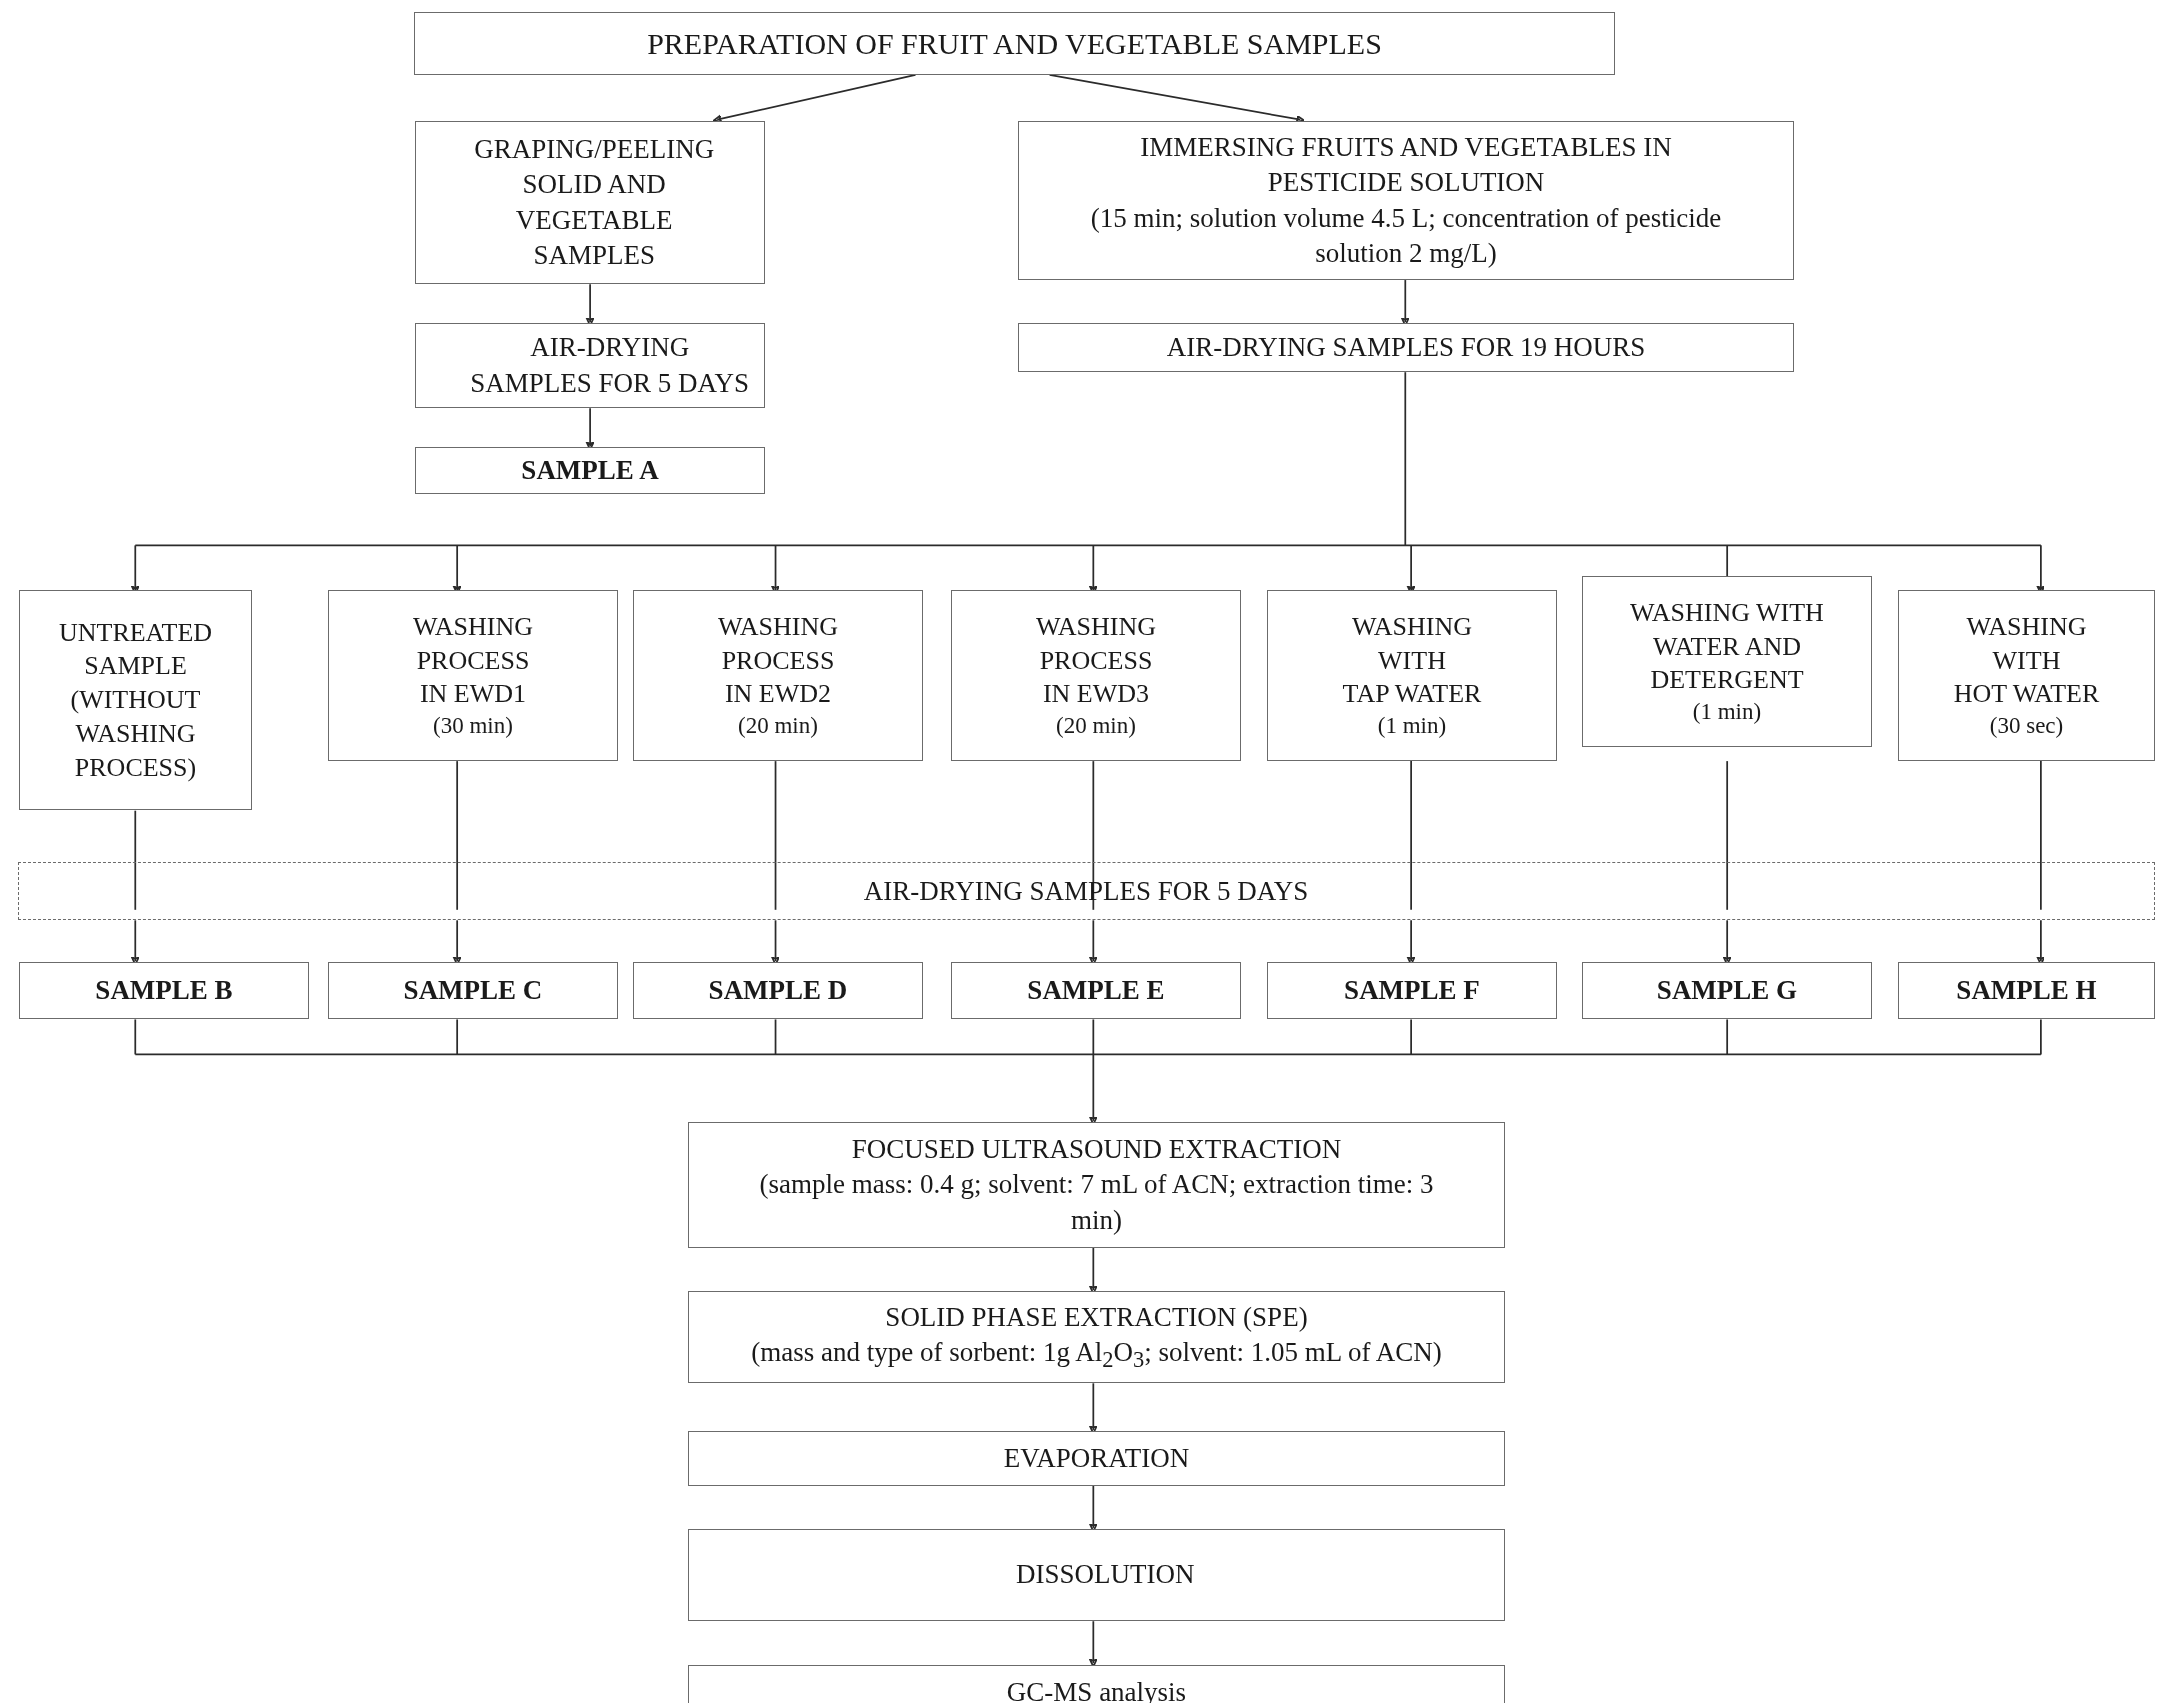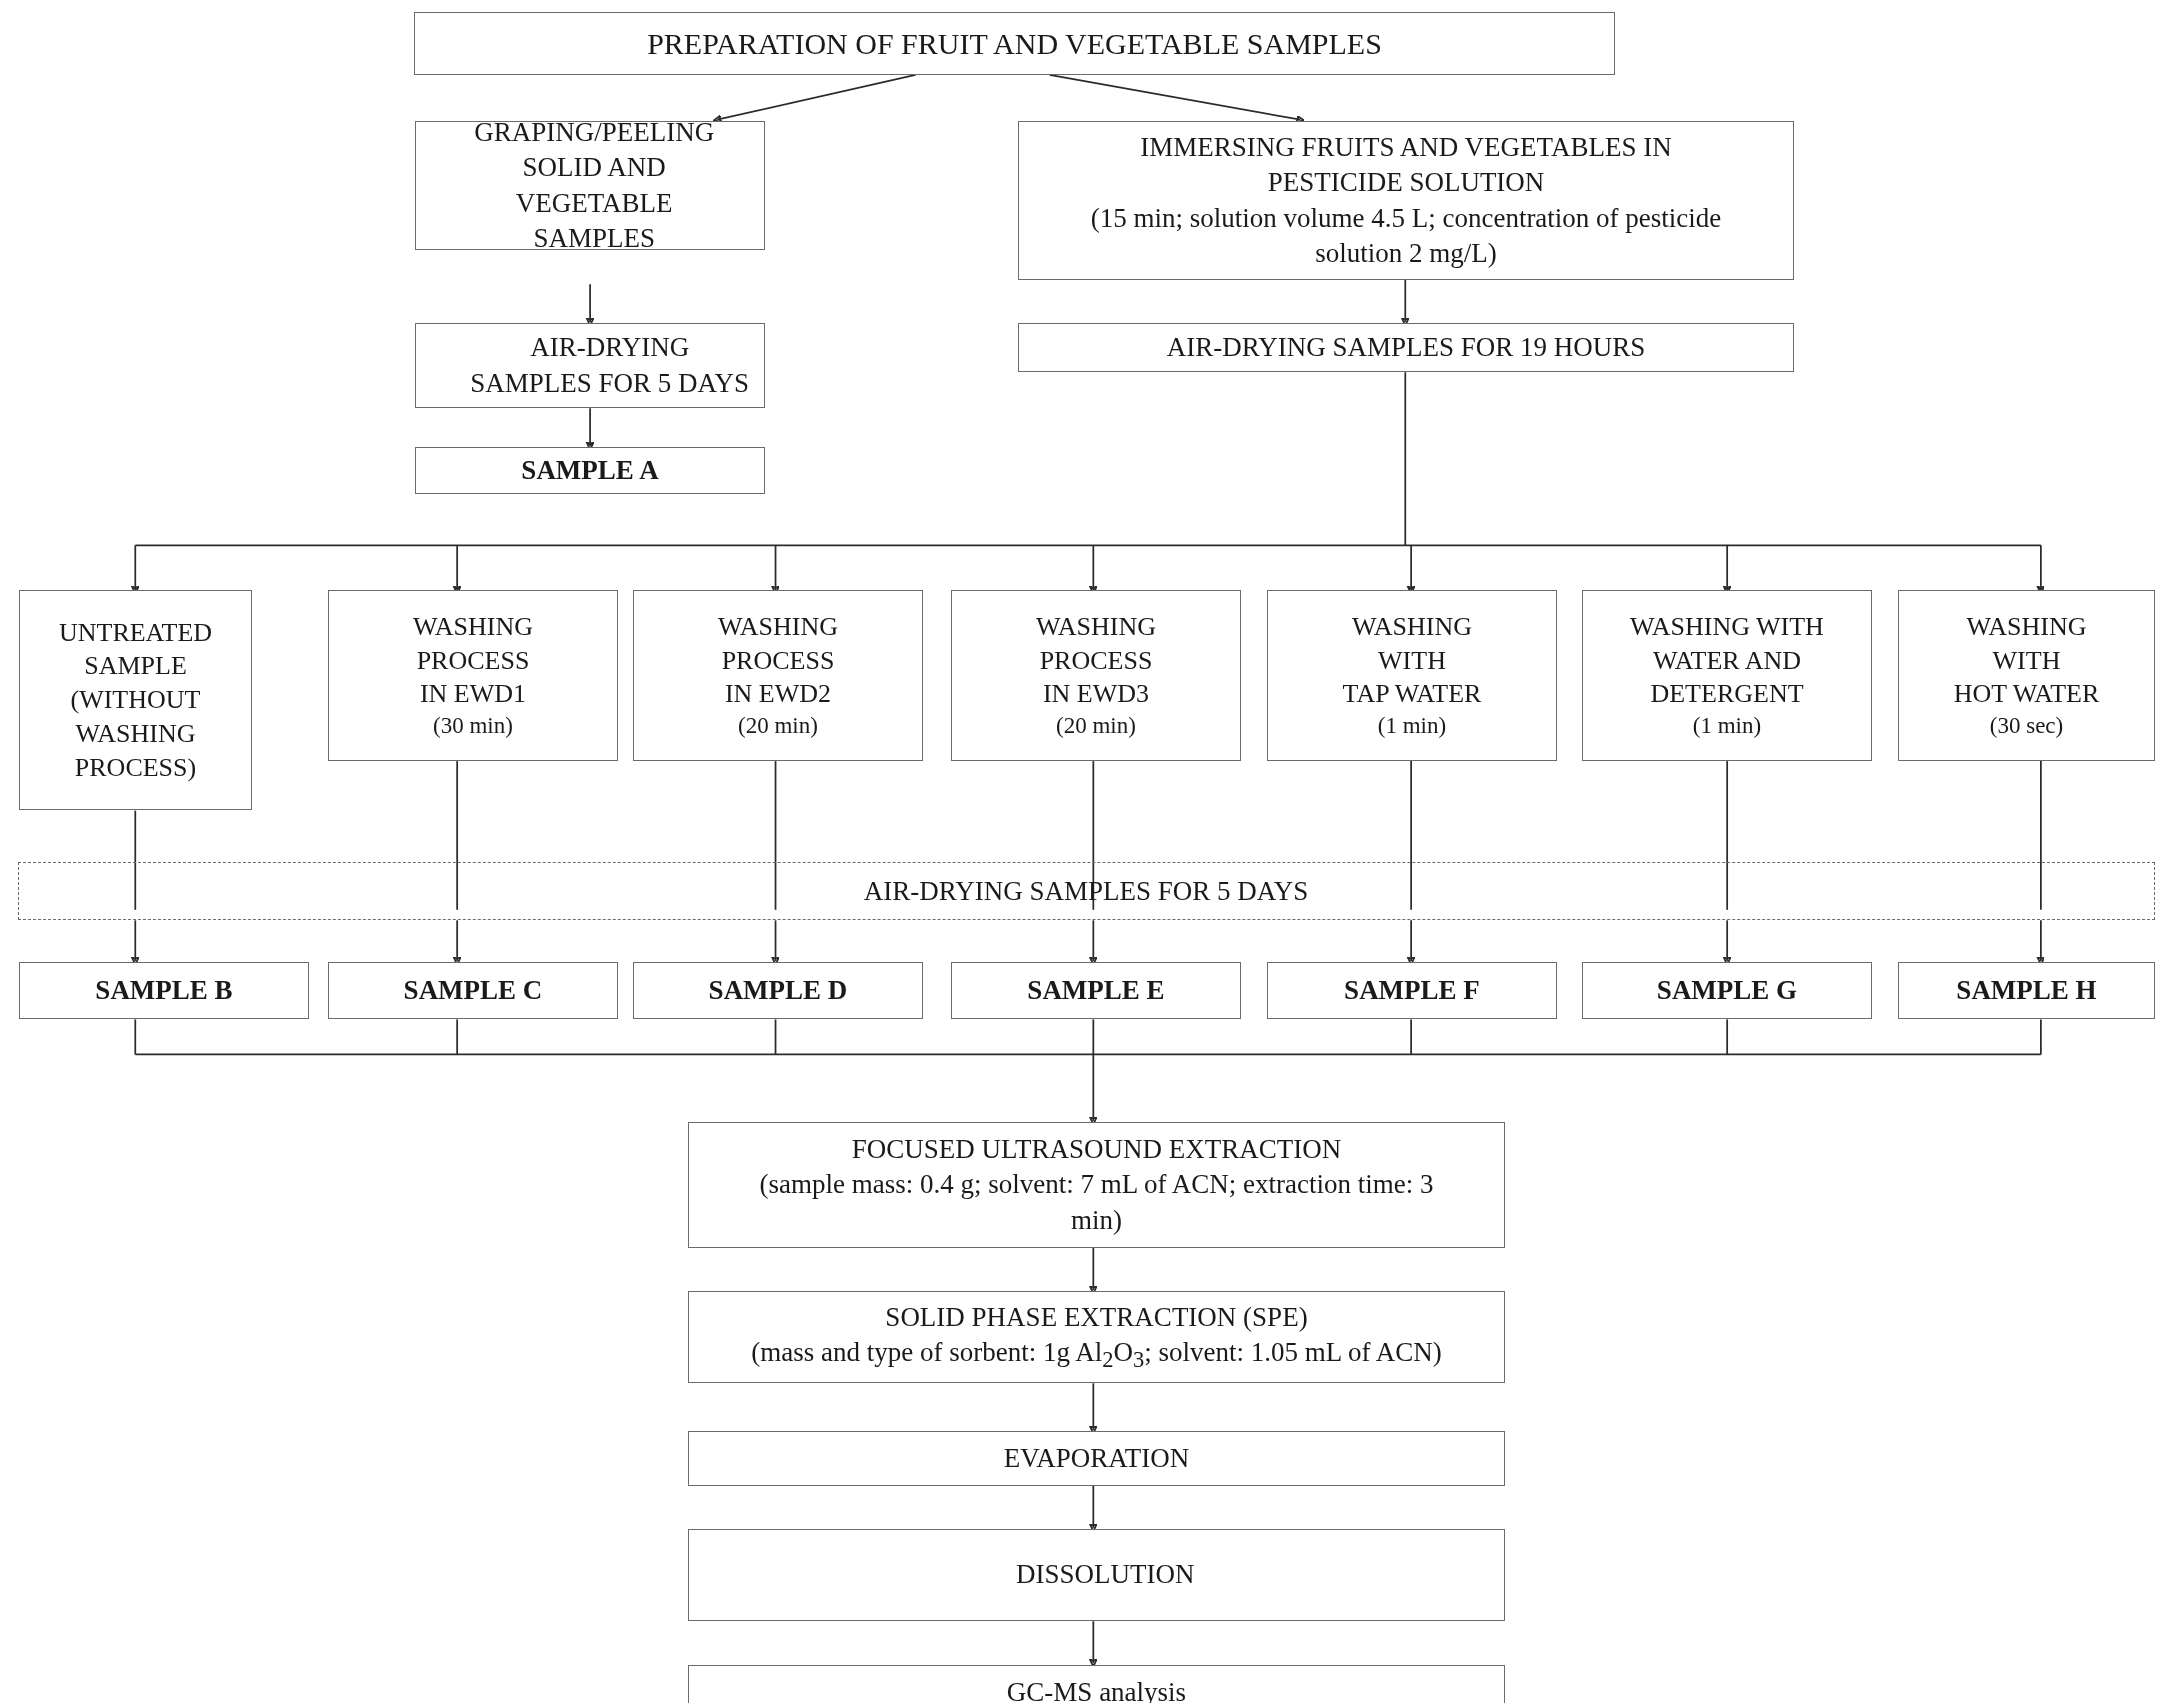--- a/index.html
+++ b/index.html
@@ -114,21 +114,21 @@
     <line x1="1875" y1="2140" x2="1875" y2="2212" marker-end="url(#arrow)"></line>
     <line x1="1875" y1="2372" x2="1875" y2="2452" marker-end="url(#arrow)"></line>
     <line x1="1875" y1="2548" x2="1875" y2="2620" marker-end="url(#arrow)"></line>
     <line x1="1875" y1="2780" x2="1875" y2="2852" marker-end="url(#arrow)"></line>
   </svg>
 
   <div class="box" style="left:414px; top:11.7px; width:1201px; height:63px; font-size:30px;">
     <span class="ln">PREPARATION OF FRUIT AND VEGETABLE SAMPLES</span>
   </div>
 
-  <div class="box" style="left:415px; top:121px; width:350px; height:129px; font-size:27px;padding-left:13px;">
+  <div class="box" style="left:415px; top:121px; width:350px; height:163px; font-size:27px;padding-left:13px;">
     <span class="ln">GRAPING/PEELING</span>
     <span class="ln">SOLID AND</span>
     <span class="ln">VEGETABLE</span>
     <span class="ln">SAMPLES</span>
   </div>
 
   <div class="box" style="left:415px; top:323px; width:350px; height:85px; font-size:27px;padding-left:44px;">
     <span class="ln">AIR-DRYING</span>
     <span class="ln">SAMPLES FOR 5 DAYS</span>
   </div>
@@ -177,21 +177,21 @@
     <span class="ln small">(20 min)</span>
   </div>
 
   <div class="box" style="left:1267px; top:590px; width:290px; height:171px; font-size:26px;">
     <span class="ln">WASHING</span>
     <span class="ln">WITH</span>
     <span class="ln">TAP WATER</span>
     <span class="ln small">(1 min)</span>
   </div>
 
-  <div class="box" style="left:1582px; top:590px; width:290px; height:171px; font-size:26px;">
+  <div class="box" style="left:1582px; top:576px; width:290px; height:171px; font-size:26px;">
     <span class="ln">WASHING WITH</span>
     <span class="ln">WATER AND</span>
     <span class="ln">DETERGENT</span>
     <span class="ln small">(1 min)</span>
   </div>
 
   <div class="box" style="left:1898px; top:590px; width:257px; height:171px; font-size:26px;">
     <span class="ln">WASHING</span>
     <span class="ln">WITH</span>
     <span class="ln">HOT WATER</span>

